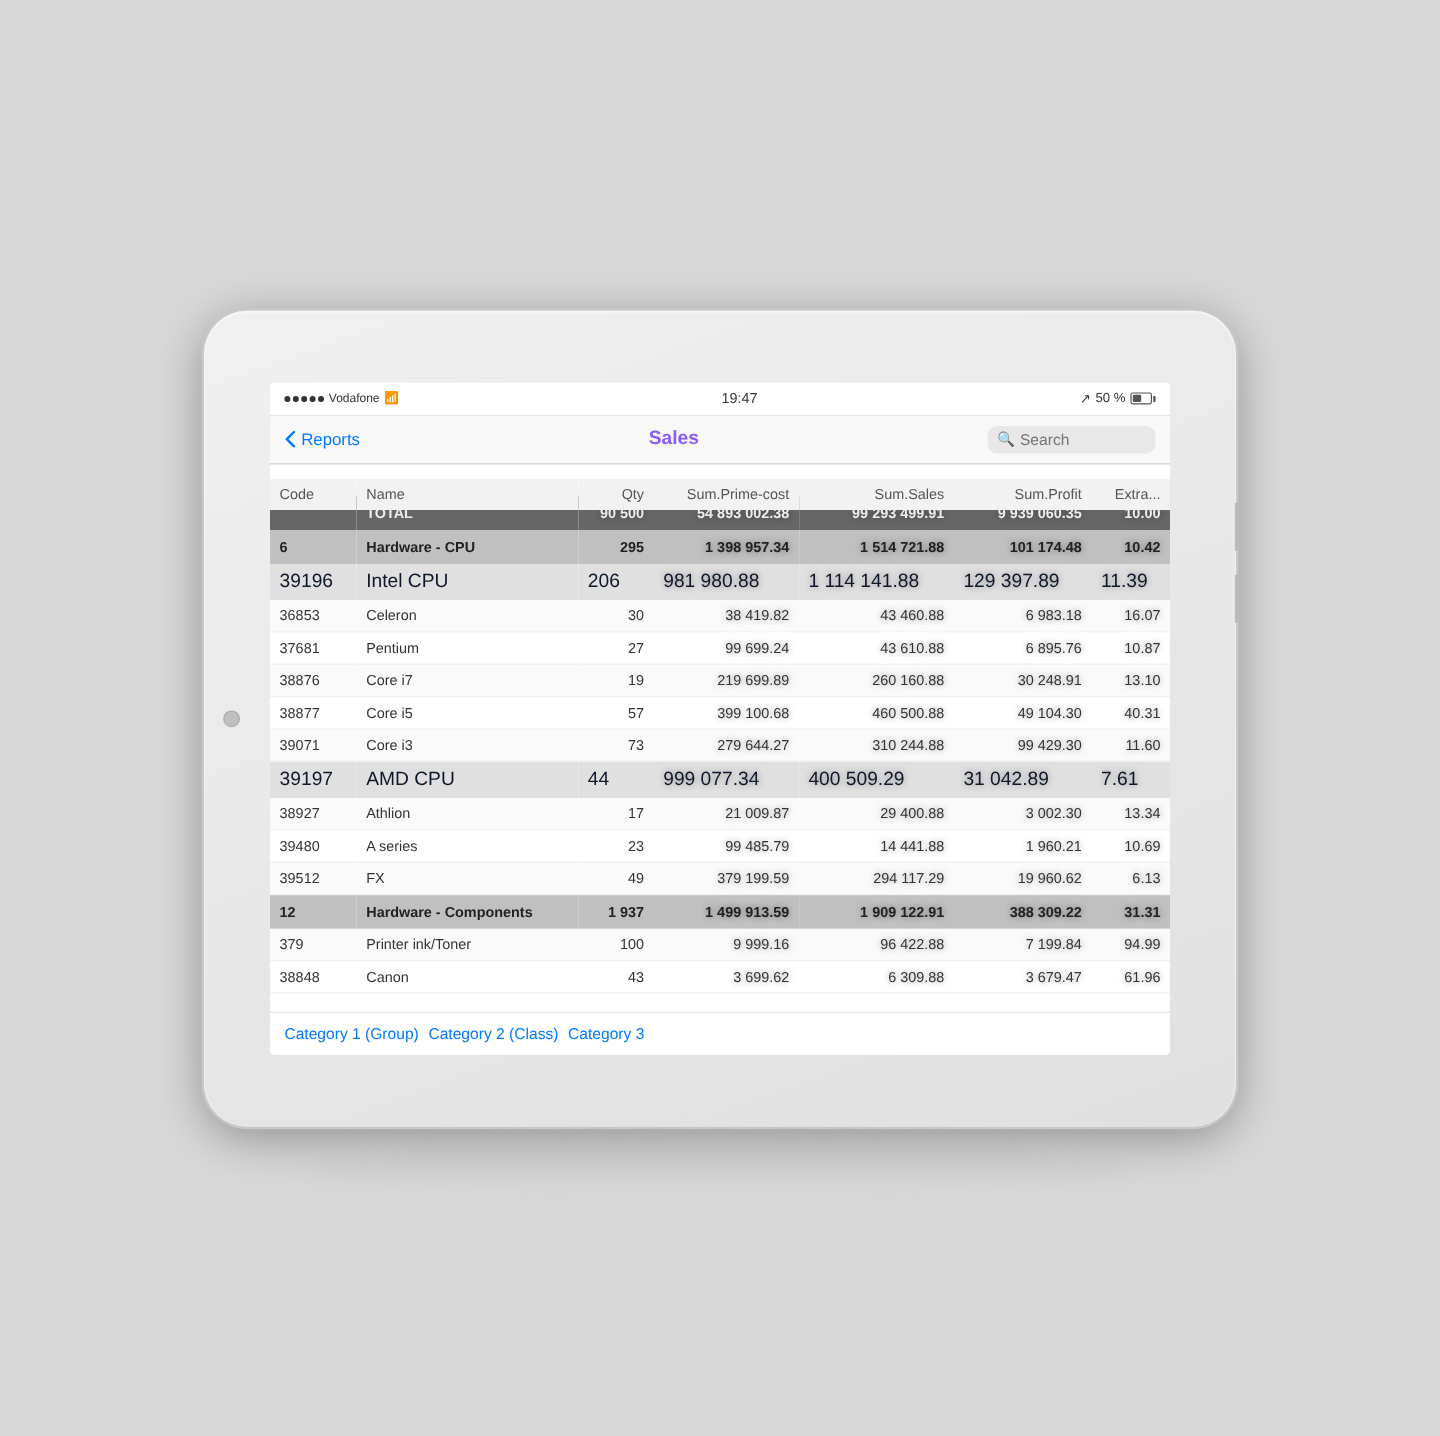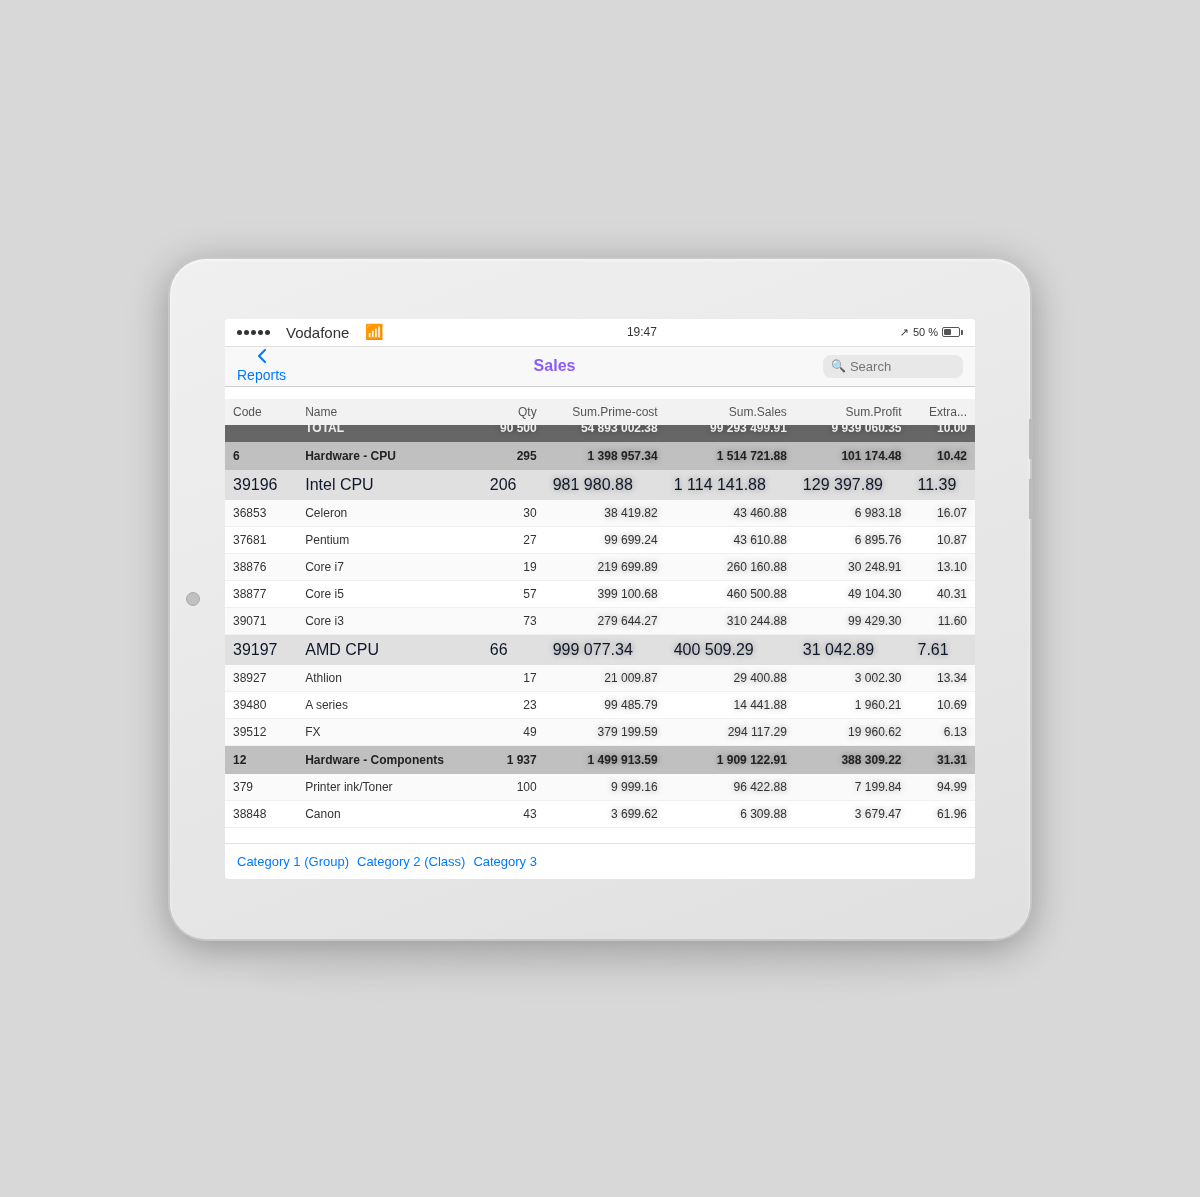--- a/index.html
+++ b/index.html
@@ -69,25 +69,25 @@
       background: #fff;
       height: 28px;
       display: flex;
       align-items: center;
       justify-content: space-between;
       padding: 0 12px;
       border-bottom: 1px solid #e0e0e0;
       flex-shrink: 0;
     }
     .status-left {
-      font-size: 15px;
+      font-size: 10px;
       color: #333;
       display: flex;
       align-items: center;
-      gap: 16px;
+      gap: 4px;
     }
     .status-center {
       font-size: 12px;
       color: #333;
       font-weight: 500;
     }
     .status-right {
       font-size: 11px;
       color: #333;
       display: flex;
@@ -144,21 +144,20 @@
       border-bottom: 1px solid #d0d0d0;
       flex-shrink: 0;
     }
     .nav-back {
       color: #007AFF;
       font-size: 14px;
       display: flex;
       align-items: center;
       gap: 4px;
       cursor: pointer;
-      flex-direction: column;
     }
     .nav-back svg {
       width: 10px;
       height: 14px;
     }
     .nav-title {
       font-size: 16px;
       font-weight: 600;
       color: #8b5cf6;
     }
@@ -427,21 +426,21 @@
     <td>Core i3</td>
     <td class="num">73</td>
     <td class="num blurred">279 644.27</td>
     <td class="num blurred">310 244.88</td>
     <td class="num blurred">99 429.30</td>
     <td class="num blurred">11.60</td>
   </tr>
             <tr class="sub-group-row">
     <td>39197</td>
     <td>AMD CPU</td>
-    <td class="num">66</td>
+    <td class="num">44</td>
     <td class="num blurred">999 077.34</td>
     <td class="num blurred">400 509.29</td>
     <td class="num blurred">31 042.89</td>
     <td class="num blurred">7.61</td>
   </tr>
             <tr class="data-row">
     <td>38927</td>
     <td>Athlion</td>
     <td class="num">17</td>
     <td class="num blurred">21 009.87</td>

